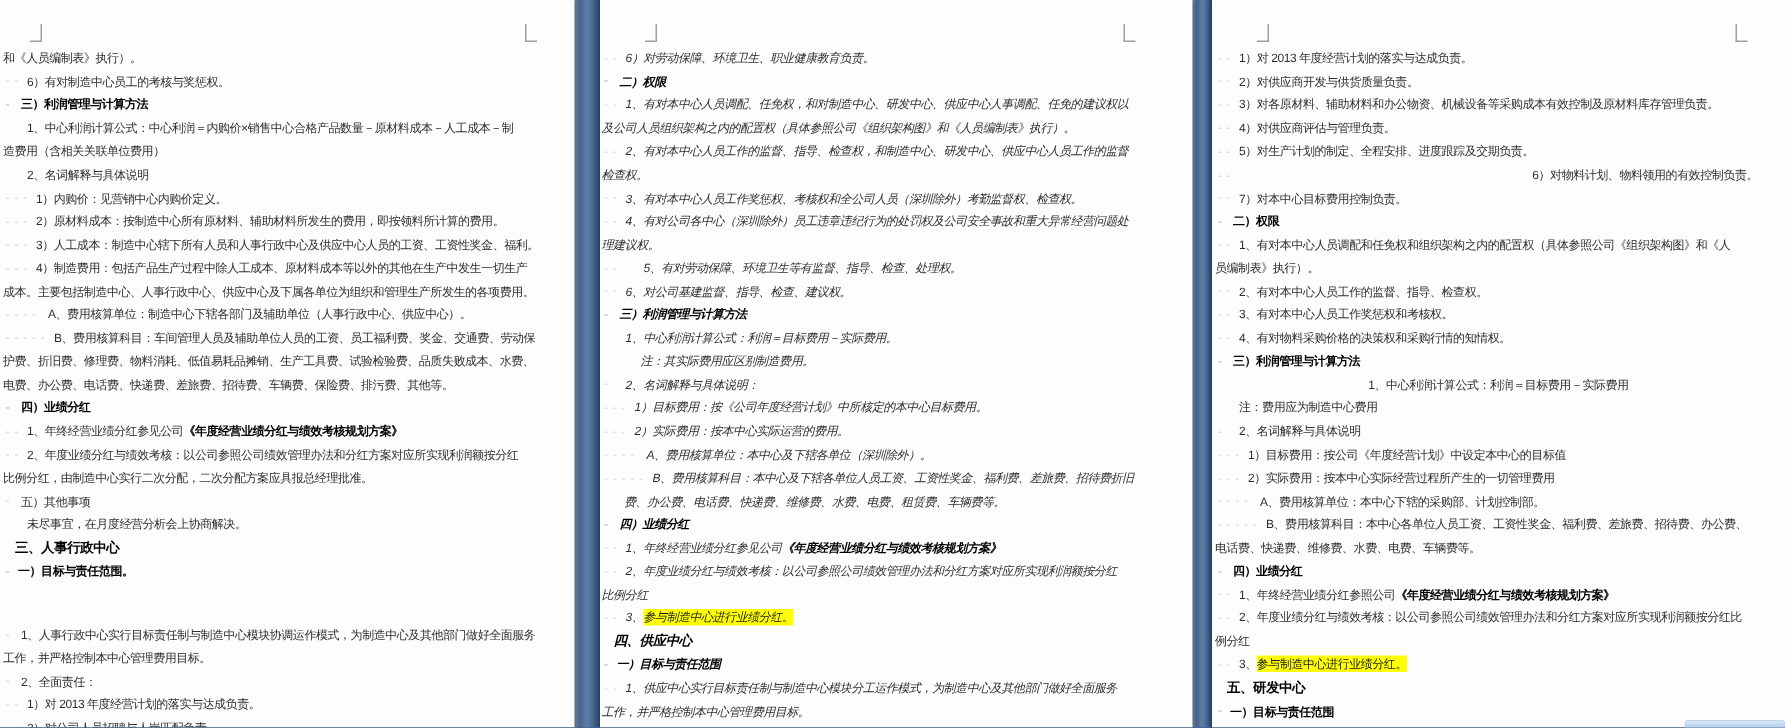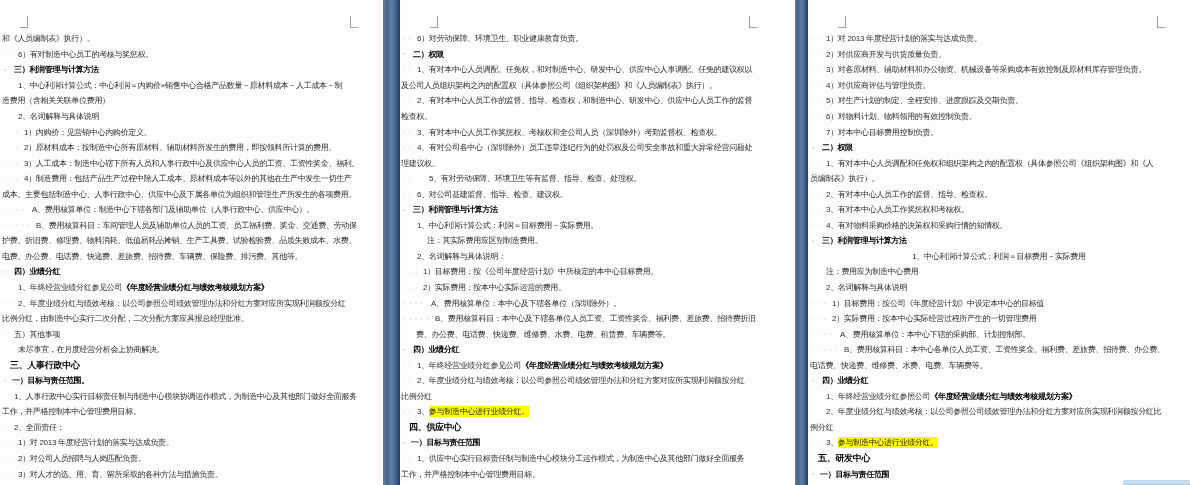--- a/index.html
+++ b/index.html
@@ -144,21 +144,21 @@
         <div class="ln" style="padding-left: 16px;">
           <span>未尽事宜，在月度经营分析会上协商解决。</span>
         </div>
         <div class="ln sec" style="padding-left: 8px;">
           <span>三、人事行政中心</span>
         </div>
         <div class="ln bold" style="padding-left: 10px;">
           <span class="mk">-</span>
           <span>一）目标与责任范围。</span>
         </div>
-        <div class="ln" style="padding-left: 12px;">
+        <div class="ln" style="padding-left: 12px; margin-top: 27px;">
           <span class="mk">-</span>
           <span>1、人事行政中心实行目标责任制与制造中心模块协调运作模式，为制造中心及其他部门做好全面服务</span>
         </div>
         <div class="ln" style="padding-left: 0px;">
           <span>工作，并严格控制本中心管理费用目标。</span>
         </div>
         <div class="ln" style="padding-left: 12px;">
           <span class="mk">-</span>
           <span>2、全面责任：</span>
         </div>
@@ -170,21 +170,21 @@
           <span class="mk">--</span>
           <span>2）对公司人员招聘与人岗匹配负责。</span>
         </div>
         <div class="ln" style="padding-left: 16px;">
           <span class="mk">--</span>
           <span>3）对人才的选、用、育、留所采取的各种方法与措施负责。</span>
         </div>
       </div>
   </div>
 
-  <div class="page" id="page-1" style="left: 400px; width: 395px;">
+  <div class="page" id="page-1" style="left: 400px; width: 395px; font-style: italic;">
     <div class="cropmark cm-l" style="left:30px;"></div>
     <div class="cropmark cm-r" style="right:38px;"></div>
     <div class="textblock" style="left: 1px;">
         <div class="ln" style="padding-left: 16px;">
           <span class="mk">--</span>
           <span>6）对劳动保障、环境卫生、职业健康教育负责。</span>
         </div>
         <div class="ln bold" style="padding-left: 12px;">
           <span class="mk">-</span>
           <span>二）权限</span>
@@ -310,21 +310,21 @@
           <span>3）对各原材料、辅助材料和办公物资、机械设备等采购成本有效控制及原材料库存管理负责。</span>
         </div>
         <div class="ln" style="padding-left: 16px;">
           <span class="mk">--</span>
           <span>4）对供应商评估与管理负责。</span>
         </div>
         <div class="ln" style="padding-left: 16px;">
           <span class="mk">--</span>
           <span>5）对生产计划的制定、全程安排、进度跟踪及交期负责。</span>
         </div>
-        <div class="ln" style="padding-left: 16px;">
+        <div class="ln" style="padding-left: 16px; justify-content: flex-end;">
           <span class="mk">--</span>
           <span>6）对物料计划、物料领用的有效控制负责。</span>
         </div>
         <div class="ln" style="padding-left: 16px;">
           <span class="mk">--</span>
           <span>7）对本中心目标费用控制负责。</span>
         </div>
         <div class="ln bold" style="padding-left: 12px;">
           <span class="mk">-</span>
           <span>二）权限</span>

